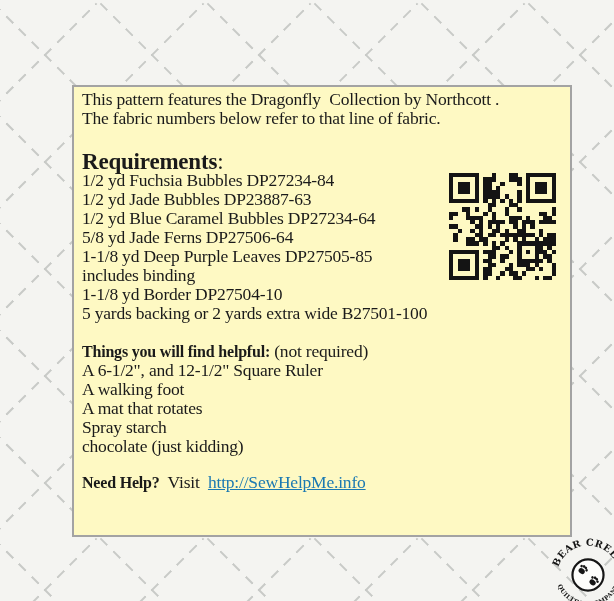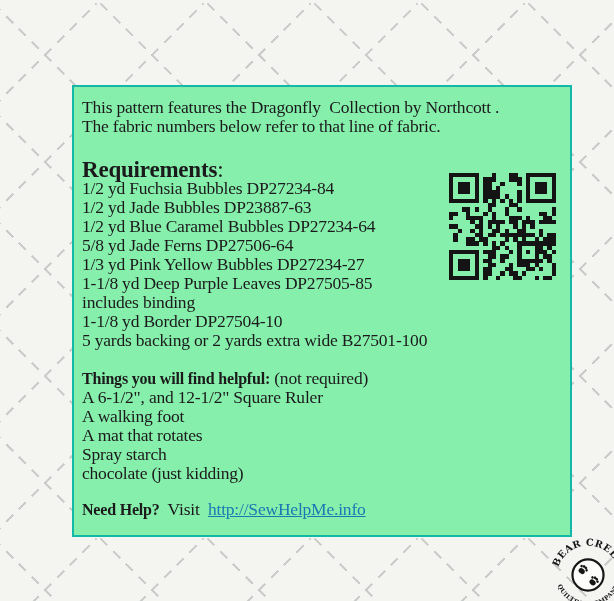--- a/index.html
+++ b/index.html
@@ -21,23 +21,23 @@
     background:repeating-linear-gradient(90deg,#c8cac7 0 10px, transparent 10px 18px);
   }
   .xmark .l1 { transform:rotate(45deg); }
   .xmark .l2 { transform:rotate(-45deg); }
 
   
   .card {
     position:absolute; left:72px; top:85px;
     width:500px; height:452px;
     box-sizing:border-box;
-    background:#86efac;
-    border:2px solid #14b8a6;
-    padding:11px 8px;
+    background:#fef9c3;
+    border:2px solid #a3a3a3;
+    padding:3px 8px;
     font-size:17.5px;
     line-height:19px;
     letter-spacing:-0.2px;
   }
   .intro-line { white-space:pre; }
   .req-heading { margin-top:24px; font-weight:bold; font-size:23px; }
   .req-heading .colon { font-weight:normal; }
   .req-list div { white-space:nowrap; }
   .helpful-heading { margin-top:19px; font-size:17.5px; }
   .helpful-heading b { font-size:16px; }
@@ -213,21 +213,20 @@
   </div>
 
   <div class="req-heading"><b>Requirements</b><span class="colon">:</span></div>
 
   <div class="req-list">
 
       <div>1/2 yd Fuchsia Bubbles DP27234-84</div>
       <div>1/2 yd Jade Bubbles DP23887-63</div>
       <div>1/2 yd Blue Caramel Bubbles DP27234-64</div>
       <div>5/8 yd Jade Ferns DP27506-64</div>
-      <div>1/3 yd Pink Yellow Bubbles DP27234-27</div>
       <div>1-1/8 yd Deep Purple Leaves DP27505-85</div>
       <div>includes binding</div>
       <div>1-1/8 yd Border DP27504-10</div>
       <div>5 yards backing or 2 yards extra wide B27501-100</div>
     </div>
 
   <div class="helpful-heading"><b>Things you will find helpful:</b><span> (not required)</span></div>
 
   <div class="helpful-list">
 

